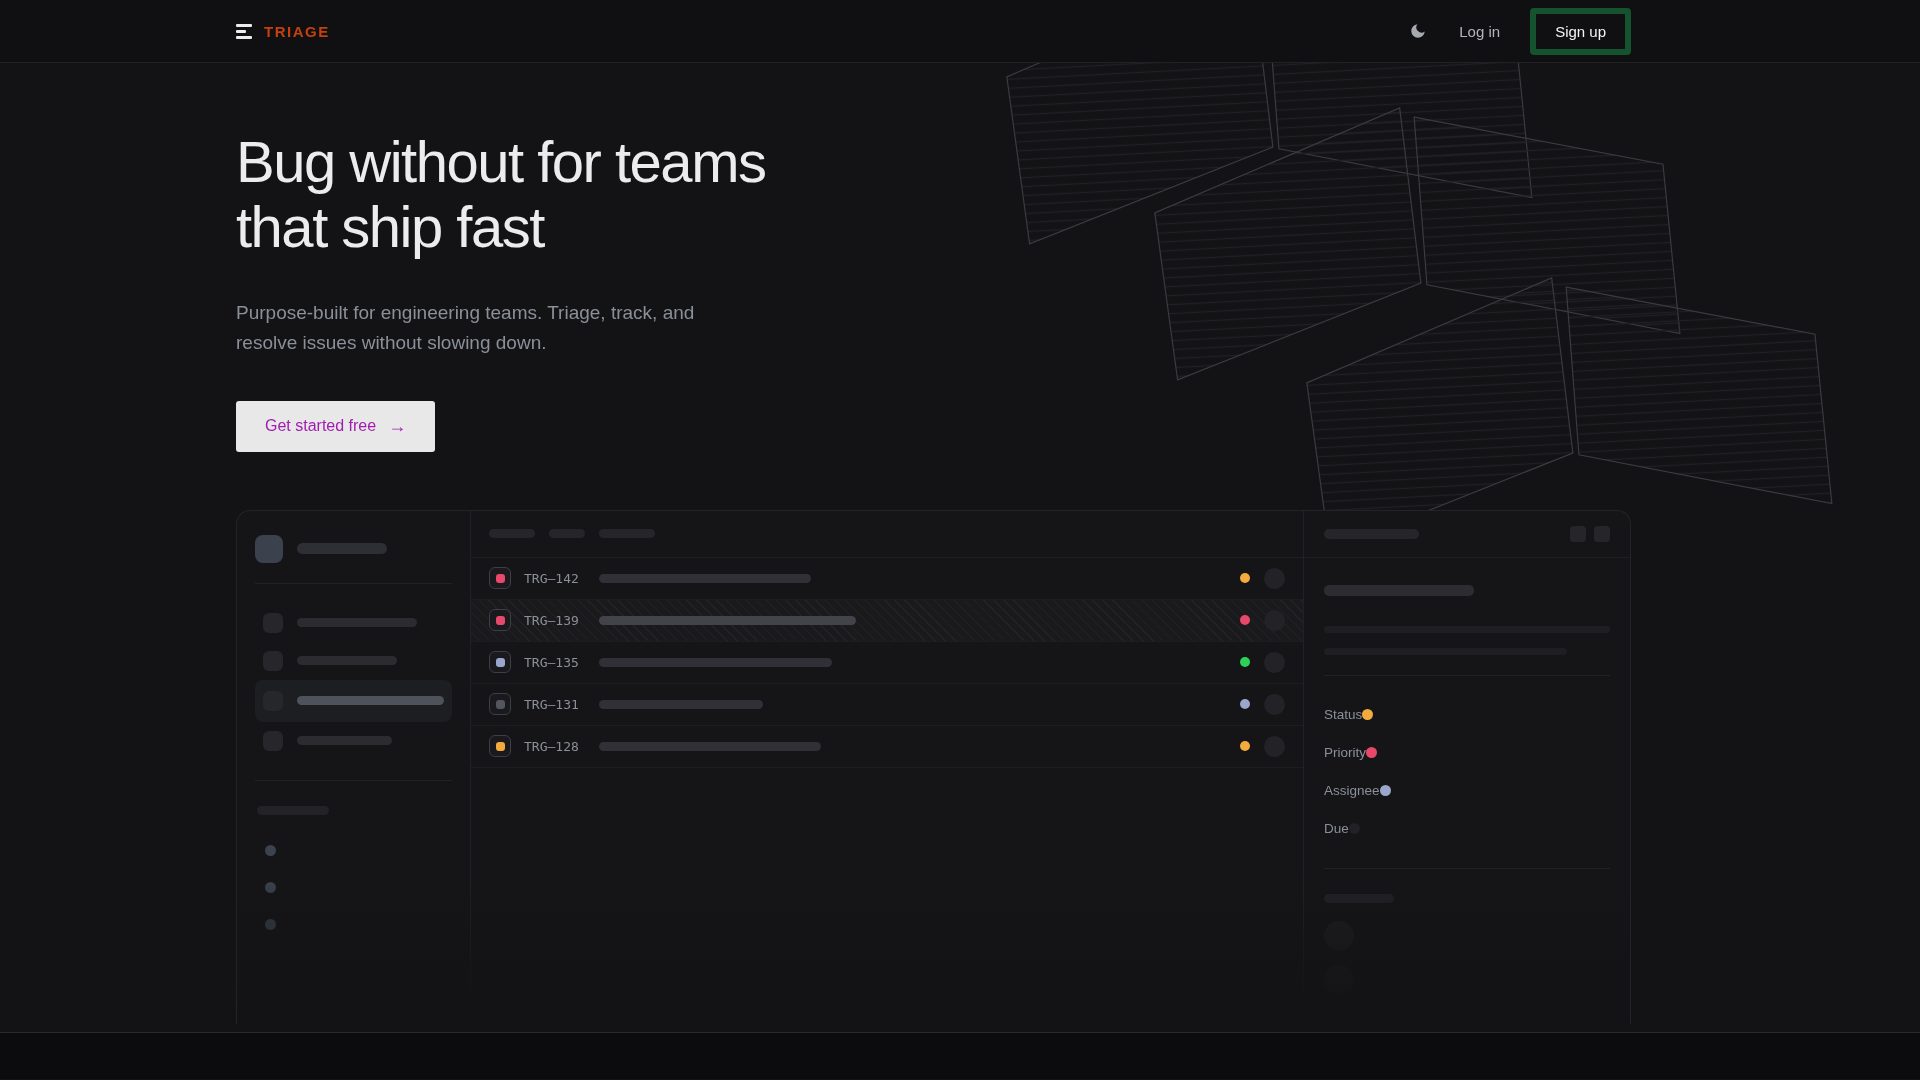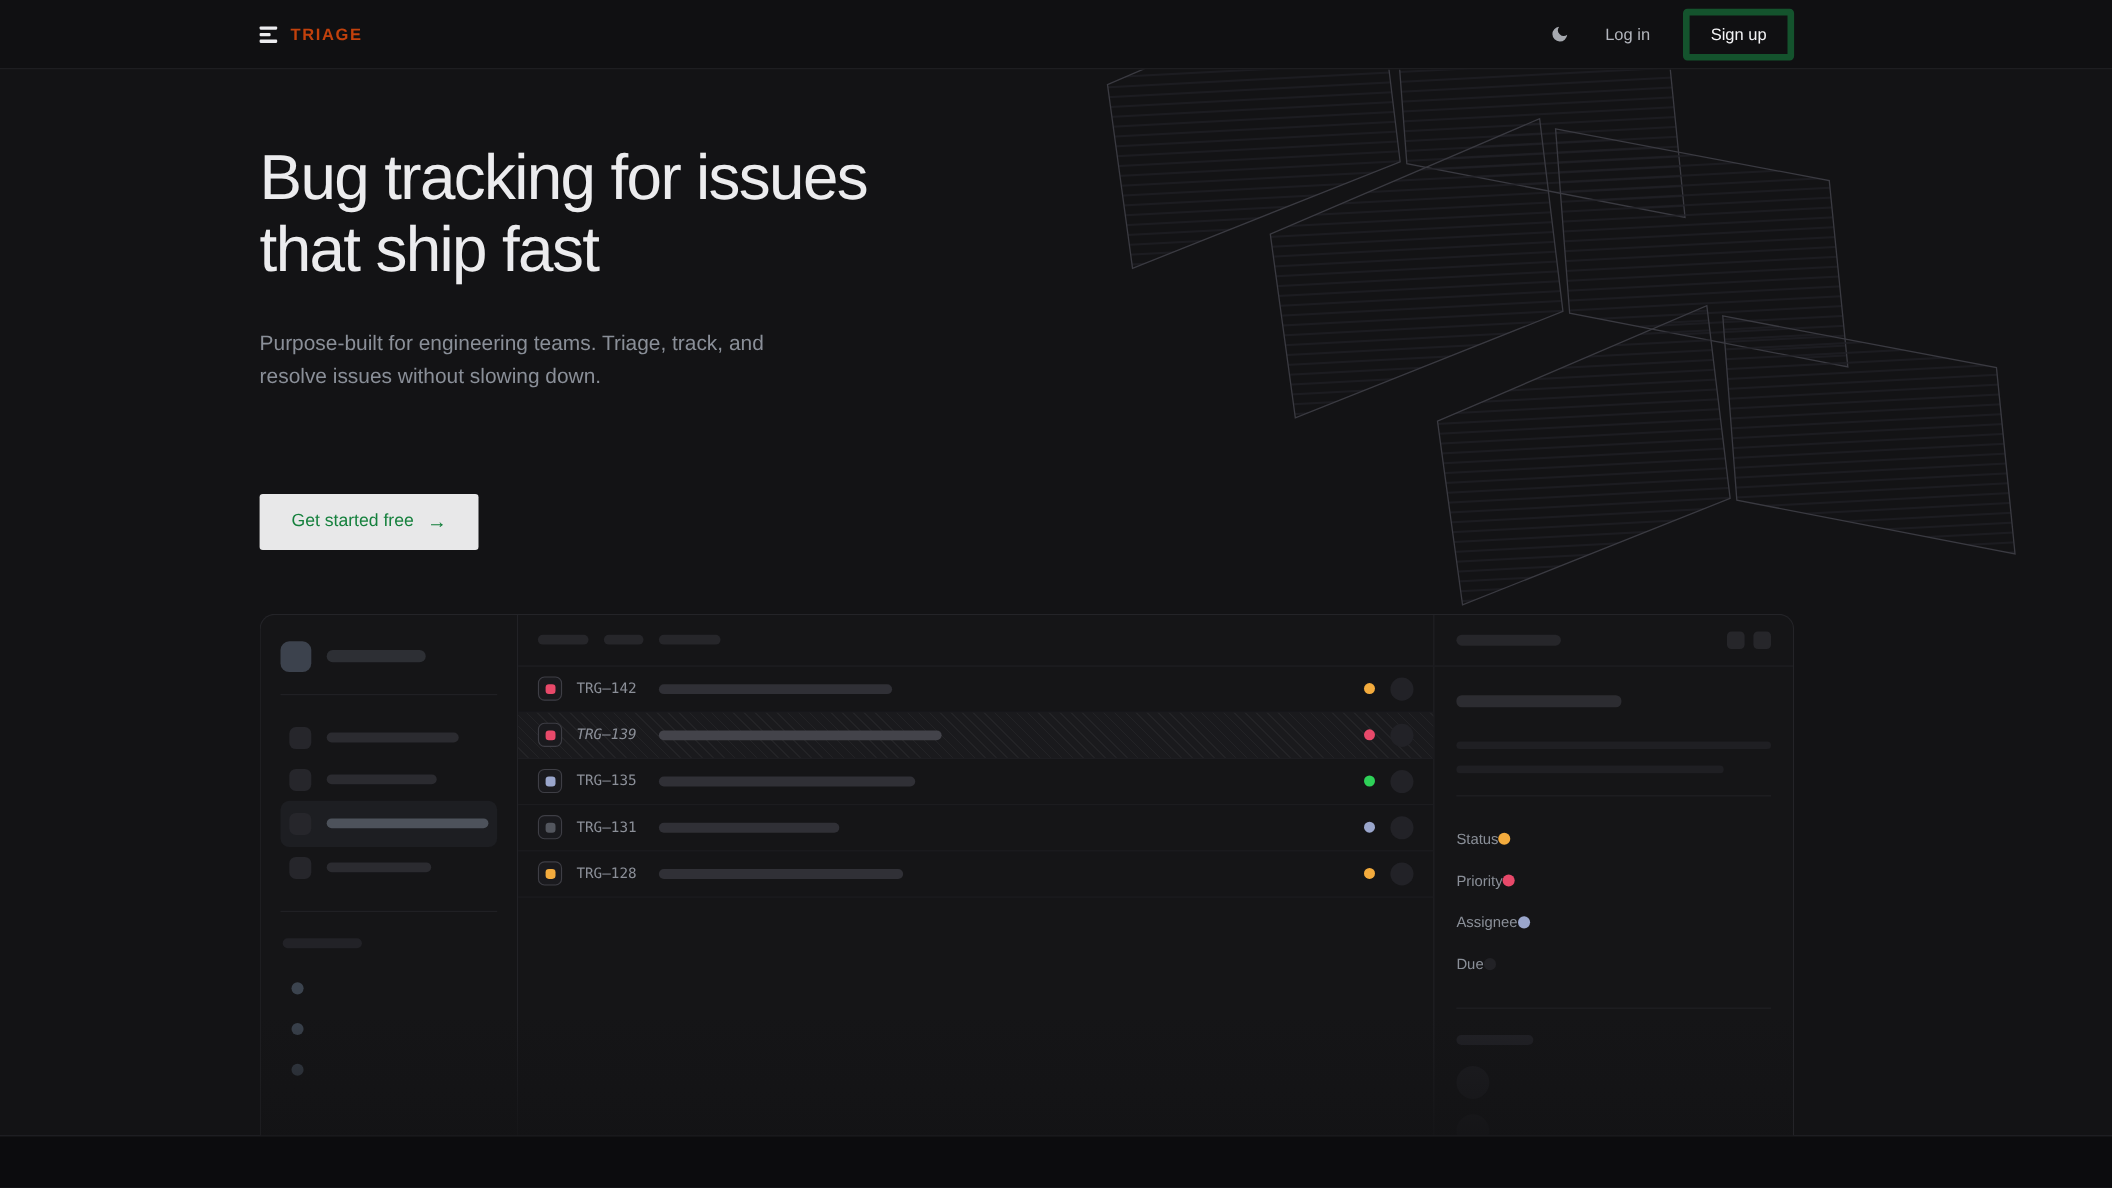--- a/index.html
+++ b/index.html
@@ -32,22 +32,22 @@
     background:transparent; border:6px solid #14532d; color:#f4f4f6;
     font-size:15px; font-family:inherit; padding:9px 19px; border-radius:4px; cursor:pointer;
   }
   
   .hero { position:relative; height:969px; background:#131315; overflow:hidden; }
   .wireframes { position:absolute; top:0; left:0; pointer-events:none; }
   .hero-copy { position:relative; z-index:2; margin-left:236px; padding-top:67px; width:700px; }
   .hero-title { font-size:58px; line-height:1.12; font-weight:500; letter-spacing:-1.5px; color:#ececee; }
   .hero-sub { margin-top:38px; font-size:19px; line-height:1.6; color:#8a8f98; width:475px; }
   .cta-btn {
-    margin-top:90px; display:inline-flex; align-items:center; gap:12px;
-    background:#e8e8e9; color:#15803d; border:none; border-radius:3px;
+    margin-top:42px; display:inline-flex; align-items:center; gap:12px;
+    background:#e8e8e9; color:#a21caf; border:none; border-radius:3px;
     font-family:inherit; font-size:16px; font-weight:500; padding:0 29px; height:51px; cursor:pointer;
   }
   .cta-arrow { font-size:18px; line-height:1; }
   
   .mockup {
     position:relative; z-index:2;
     margin:58px 0 0 236px; width:1395px; height:514px;
     background:#151517; border:1px solid #242428; border-bottom:none;
     border-radius:14px 14px 0 0; overflow:hidden;
     display:grid; grid-template-columns:234px 1fr 326px;
@@ -67,21 +67,20 @@
   .side-label .skel { width:72px; background:#222227; }
   .side-dot { width:11px; height:11px; border-radius:50%; background:#3b434e; margin:26px 0 0 10px; }
   
   .mk-list { border-right:1px solid #222226; display:flex; flex-direction:column; }
   .list-header { height:47px; flex:none; display:flex; align-items:center; gap:14px; padding:0 18px; border-bottom:1px solid #202024; }
   .list-header .skel { background:#26262a; }
   .issue-row { display:flex; align-items:center; gap:13px; height:42px; padding:0 18px; border-bottom:1px solid #1d1d21; cursor:pointer;justify-content:center; }
   .issue-row.hatched {
     background:#1a1a1d;
     background-image:repeating-linear-gradient(45deg, transparent 0 6px, rgba(255,255,255,0.04) 6px 7px);
-    font-style:italic;
   }
   .issue-row.hatched .title-skel { background:#43434a; }
   .issue-icon { width:22px; height:22px; flex:none; border-radius:6px; border:1.5px solid #3e3e45; background:#1a1a1e; display:flex; align-items:center; justify-content:center; }
   .issue-icon i { display:block; width:9px; height:9px; border-radius:3px; }
   .issue-id { width:62px; flex:none; font-family:"DejaVu Sans Mono","Liberation Mono",monospace; font-size:13px; color:#8b8f98; }
   .title-skel { height:9px; border-radius:5px; background:#303036; }
   .row-right { margin-left:auto; display:flex; align-items:center; gap:14px; }
   .status-dot { width:10px; height:10px; border-radius:50%; }
   .avatar { width:21px; height:21px; border-radius:50%; background:#222227; }
   
@@ -147,21 +146,21 @@
       <path d="M264,10 L510,70 L518,240 L268,178 Z" fill="url(#hl)" stroke="#3a3a41" stroke-width="1.2"></path>
     </g>
     <g transform="translate(1302,228) rotate(-3)">
       <path d="M0,92 L250,0 L262,176 L14,260 Z" fill="url(#hl)" stroke="#3a3a41" stroke-width="1.2"></path>
       <path d="M264,10 L510,70 L518,240 L268,178 Z" fill="url(#hl)" stroke="#3a3a41" stroke-width="1.2"></path>
     </g>
   </svg>
 
   <div class="hero-copy">
     <h1 class="hero-title">
-      <span>Bug tracking for issues</span><br>
+      <span>Bug without for teams</span><br>
       <span>that ship fast</span>
     </h1>
     <p class="hero-sub">Purpose-built for engineering teams. Triage, track, and resolve issues without slowing down.</p>
     <button class="cta-btn">
       <span>Get started free</span>
       <span class="cta-arrow">→</span>
     </button>
   </div>
 
   <div class="mockup">

